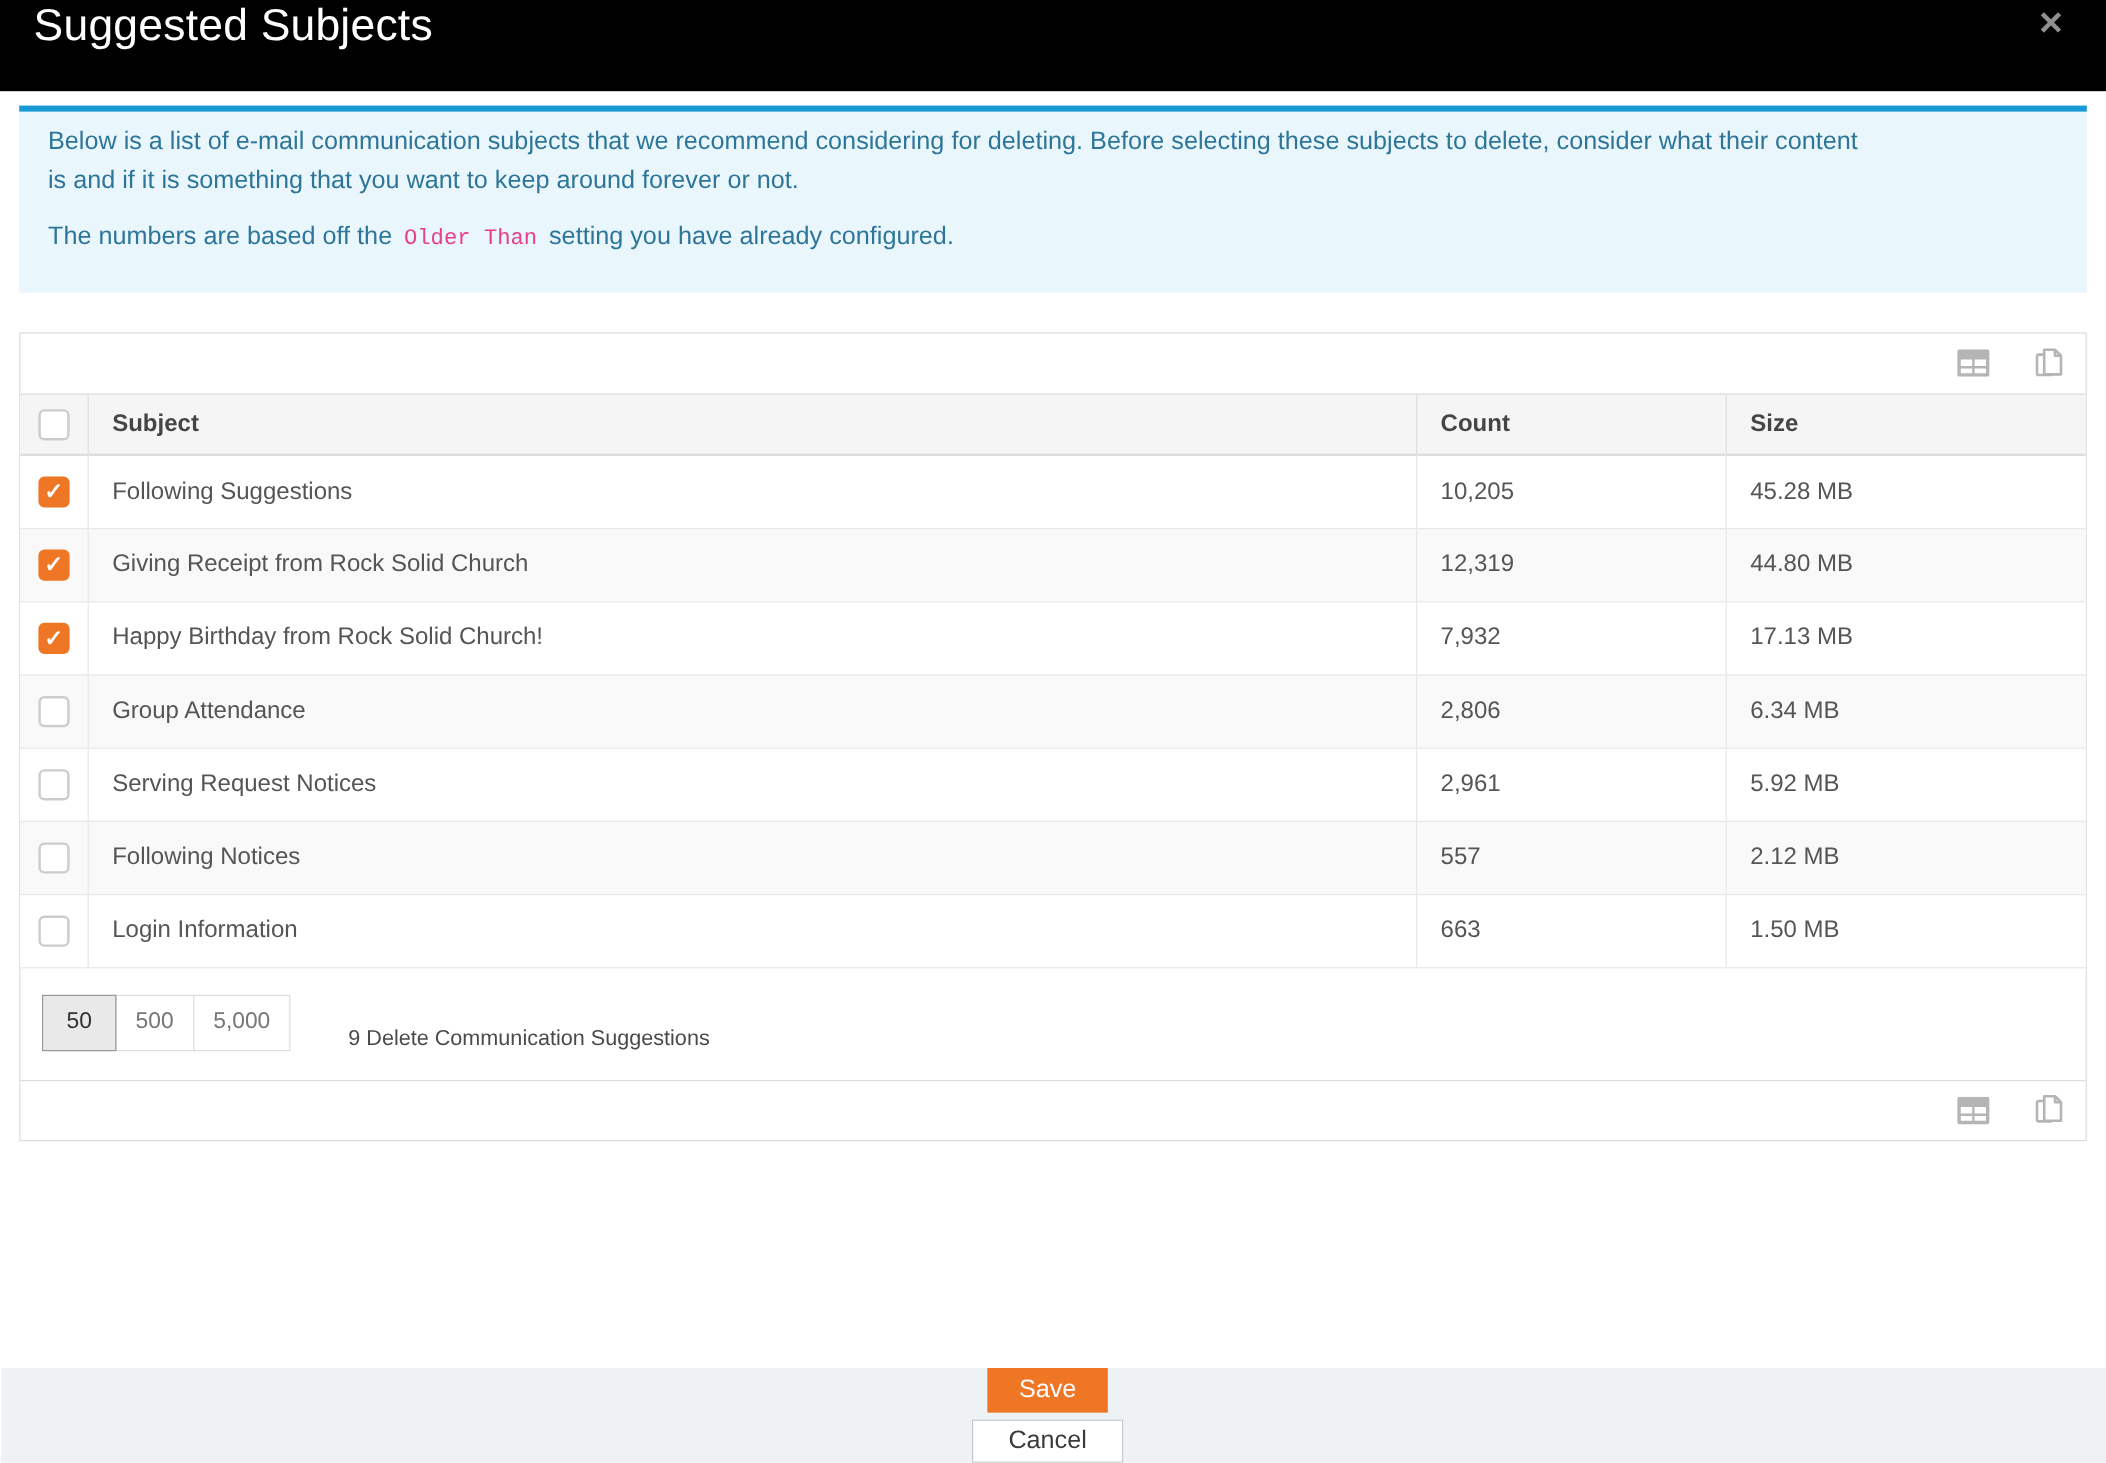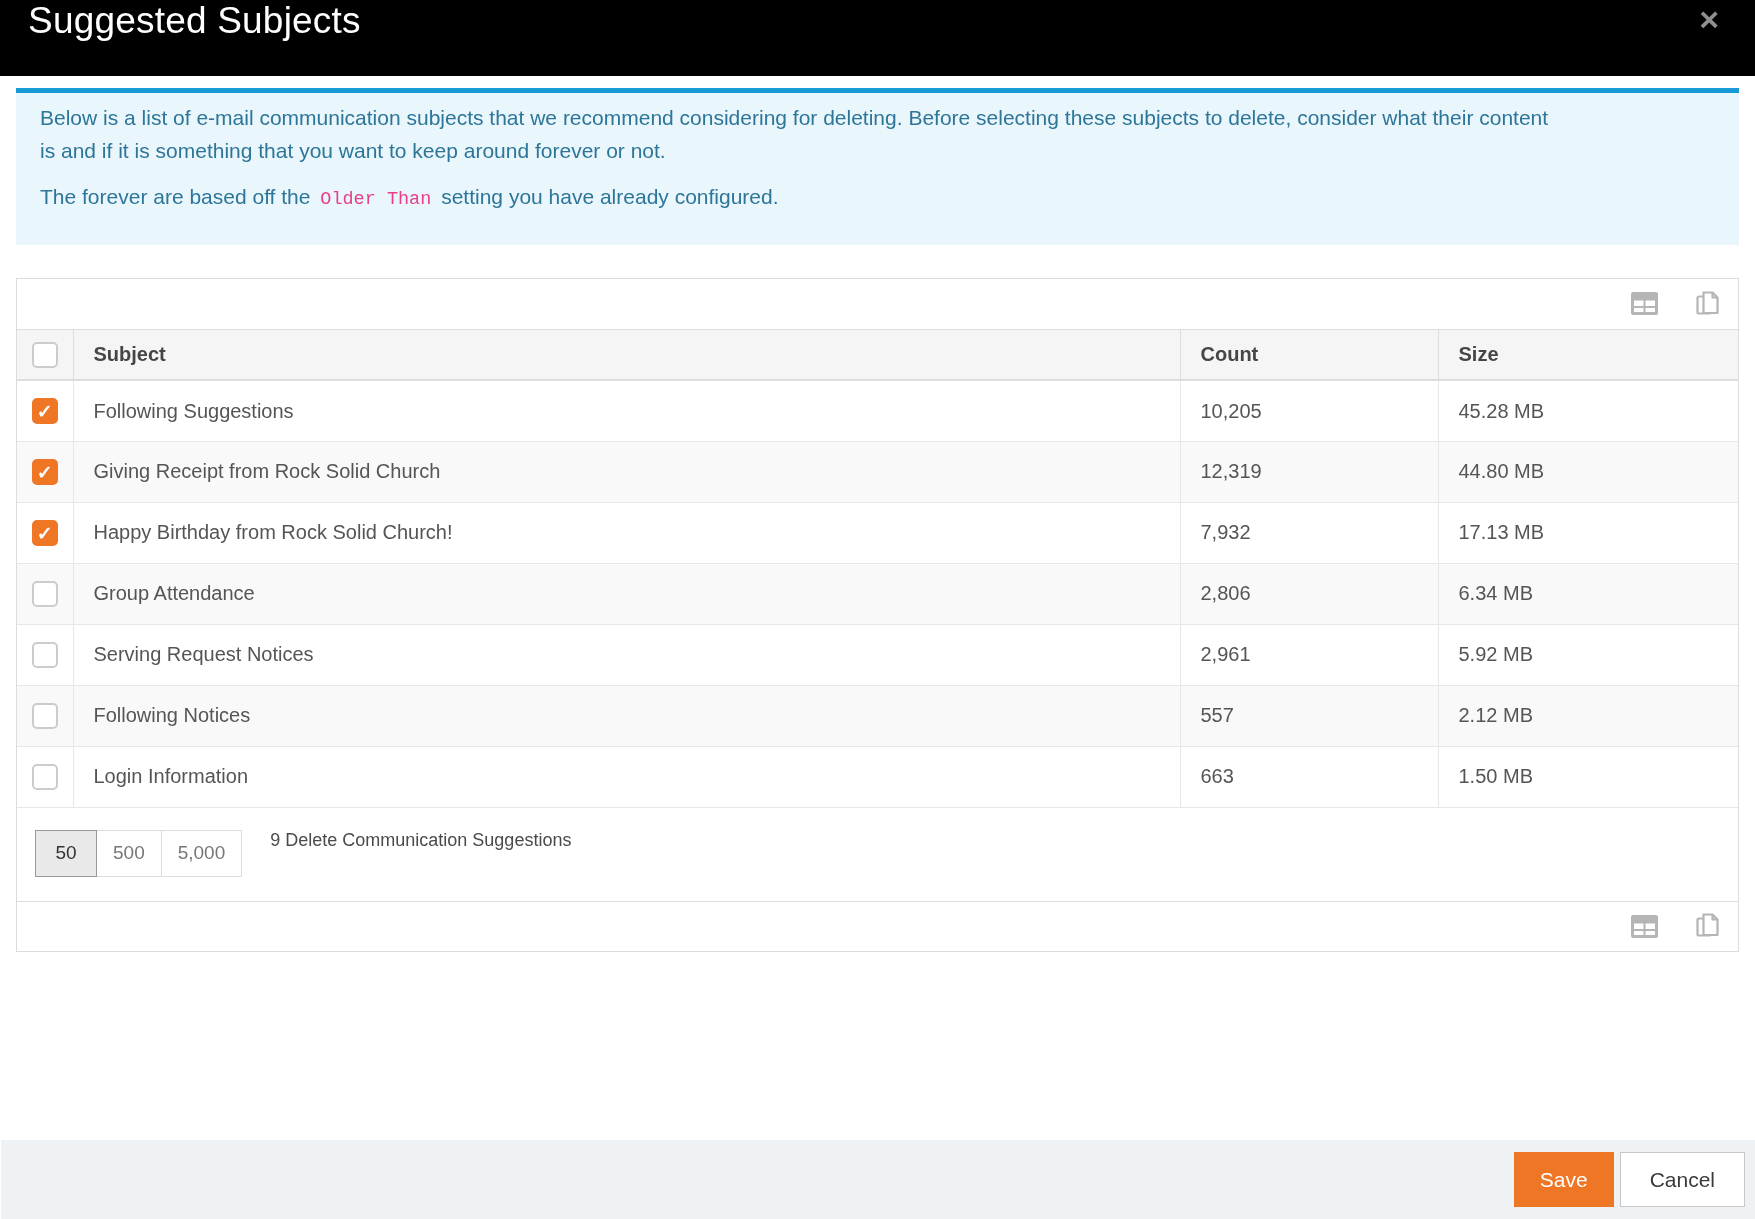--- a/index.html
+++ b/index.html
@@ -129,22 +129,23 @@
     color: #ffffff;
     font-size: 19px;
     font-weight: 700;
     line-height: 24px;
     text-align: center;
   }
 
   
   .grid-pager {
     display: flex;
-    align-items: flex-start;
+    align-items: flex-end;
     padding: 22px 18px 24px 18px;
+    gap: 20px;
   }
   .page-size-group { display: inline-flex; }
   .page-size-btn {
     height: 47px;
     min-width: 62px;
     padding: 0 16px;
     background: #ffffff;
     border: 1px solid #dddddd;
     color: #777777;
     font-family: "Liberation Sans", sans-serif;
@@ -180,20 +181,21 @@
   .modal-footer {
     position: absolute;
     left: 1px; right: 0; bottom: 0;
     height: 79px;
     background: #eef2f5;
     display: flex;
     align-items: center;
     justify-content: flex-end;
     gap: 6px;
     padding-right: 10px;
+    flex-direction: column;
   }
   .btn {
     height: 55px;
     font-family: "Liberation Sans", sans-serif;
     font-size: 21px;
     cursor: pointer;
   }
   .btn-save {
     background: #ee7625;
     border: 1px solid #ee7625;
@@ -210,21 +212,21 @@
 </head>
 <body>
 
 <div class="modal-header">
   <div class="modal-title">Suggested Subjects</div>
   <button class="close-btn">×</button>
 </div>
 
 <div class="info-box">
   <p class="first">Below is a list of e-mail communication subjects that we recommend considering for deleting. Before selecting these subjects to delete, consider what their content is and if it is something that you want to keep around forever or not.</p>
-  <p><span>The forever are based off the</span> <span class="code-text">Older Than</span> <span>setting you have already configured.</span></p>
+  <p><span>The numbers are based off the</span> <span class="code-text">Older Than</span> <span>setting you have already configured.</span></p>
 </div>
 
 <div class="grid-panel">
 
   <div class="grid-toolbar">
     <span class="tool-icon">
       <svg width="27" height="23" viewBox="0 0 27 23">
         <path fill="#b5b5b5" fill-rule="evenodd" d="M2 0h23a2 2 0 0 1 2 2v19a2 2 0 0 1-2 2H2a2 2 0 0 1-2-2V2a2 2 0 0 1 2-2zm1 8.5h9.5V14H3v-5.5zm11.5 0H24V14h-9.5v-5.5zM3 16h9.5v4H3v-4zm11.5 0H24v4h-9.5v-4z"></path>
       </svg>
     </span>

